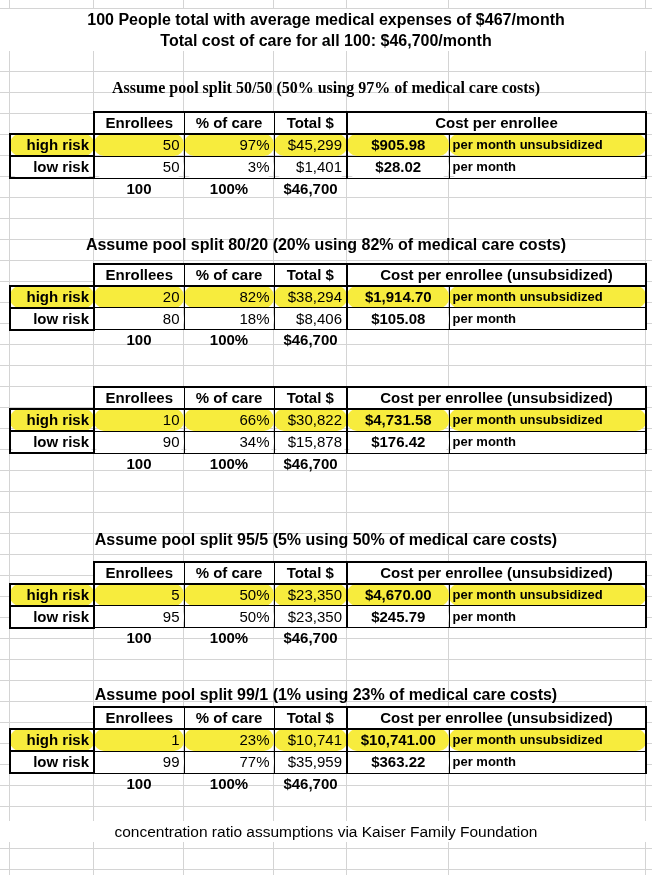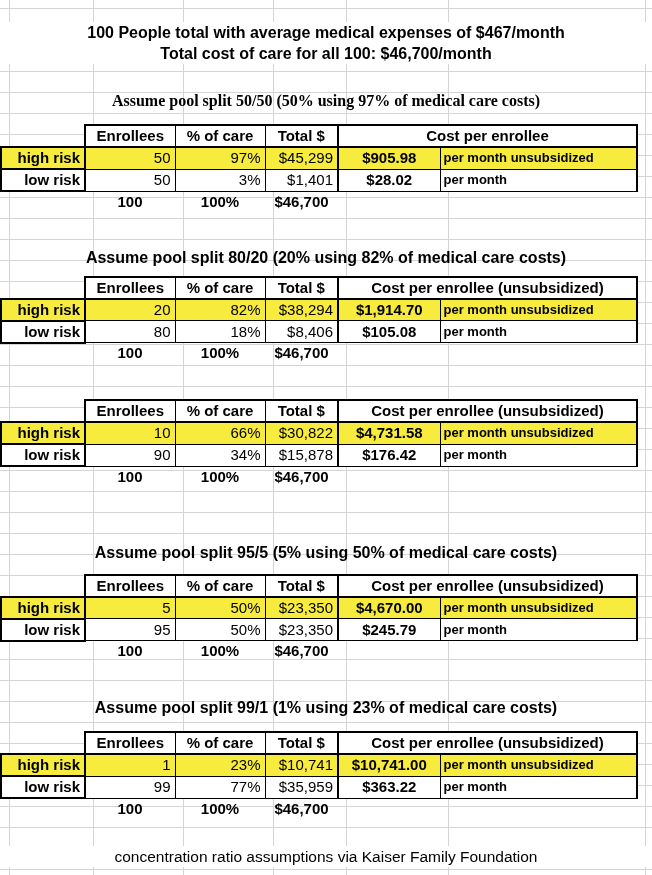--- a/index.html
+++ b/index.html
@@ -22,52 +22,52 @@
       linear-gradient(var(--grid,#d4d4d4),var(--grid,#d4d4d4)),
       linear-gradient(var(--grid,#d4d4d4),var(--grid,#d4d4d4)),
       linear-gradient(var(--grid,#d4d4d4),var(--grid,#d4d4d4)),
       linear-gradient(var(--grid,#d4d4d4),var(--grid,#d4d4d4)),
       linear-gradient(var(--grid,#d4d4d4),var(--grid,#d4d4d4)),
       repeating-linear-gradient(to bottom, transparent 0, transparent 20px, var(--grid,#d4d4d4) 20px, var(--grid,#d4d4d4) 21px);
     background-size: 1px 100%,1px 100%,1px 100%,1px 100%,1px 100%,1px 100%,1px 100%, 100% 21px;
     background-position: 9px 0, 93px 0, 183px 0, 273px 0, 346px 0, 448px 0, 645px 0, 0 -12px;
     background-repeat: no-repeat,no-repeat,no-repeat,no-repeat,no-repeat,no-repeat,no-repeat, repeat-y;
   }
-  .titles { padding-top:2px;margin-top:20px; }
+  .titles { padding-top:9px; }
   .title-line {
     height:21px; line-height:21px;
     text-align:center; font-weight:bold; font-size:16px;
     background:#fff;
   }
   .section-title {
     height:22px; line-height:22px;
     text-align:center; font-weight:bold; font-size:16px;
   }
   .section.s0 { margin-top:26px; } .section.s0 .section-title { margin-bottom:12px;font-family:Liberation Serif, serif; }
   .section.s1 { margin-top:35px; } .section.s1 .section-title { margin-bottom:7px;  }
   .section.s2 { margin-top:36px; } .section.s2 .section-title { margin-bottom:10px; }
   .section.s3 { margin-top:55px; } .section.s3 .section-title { margin-bottom:10px; }
-  .section.s4 { margin-top:36px; } .section.s4 .section-title { margin-bottom:12px;  }
-
-  table.pool { border-collapse:collapse; table-layout:fixed; width:636px; }
+  .section.s4 { margin-top:36px; } .section.s4 .section-title { margin-bottom:0;  }
+
+  table.pool { border-collapse:collapse; table-layout:fixed; margin-left:9px; width:636px; }
   .pool td {
     height:20px; line-height:20px;
     font-size:15px; padding:0 4px;
     white-space:nowrap; overflow:hidden;
   }
   
   .pool tr.hdr td.h {
     border:1px solid #000; border-top:2px solid #000; border-bottom:2px solid #000;
     font-weight:bold; text-align:center; background:#fff;
   }
   .pool tr.hdr td.h.first  { border-left:2px solid #000; }
   .pool tr.hdr td.h.cost-h { border-left:2px solid #000; border-right:2px solid #000; }
   .pool td.ghost { border:none; background:transparent; }
   
-  .pool tr.data td { background:#fff; }
+  .pool tr.data td { background:#fff;border-radius:10px; }
   .pool td.lbl  { border:2px solid #000; font-weight:bold; text-align:right; }
   .pool tr.data td.v    { border:1px solid #000; text-align:right; }
   .pool tr.data td.cost { border:1px solid #000; border-left:2px solid #000; font-weight:bold; text-align:center; }
   .pool tr.data td.note { border:1px solid #000; border-right:2px solid #000; font-weight:bold; text-align:left; font-size:13px; padding:0 3px; }
   .pool tr.low td { border-bottom:2px solid #000; }
   .pool tr.hl td  { background:var(--hl,#f7ec3d); }
   
   .pool tr.tot td { border:none; background:transparent; font-weight:bold; text-align:center; }
 
   .footer { margin-top:27px; }

